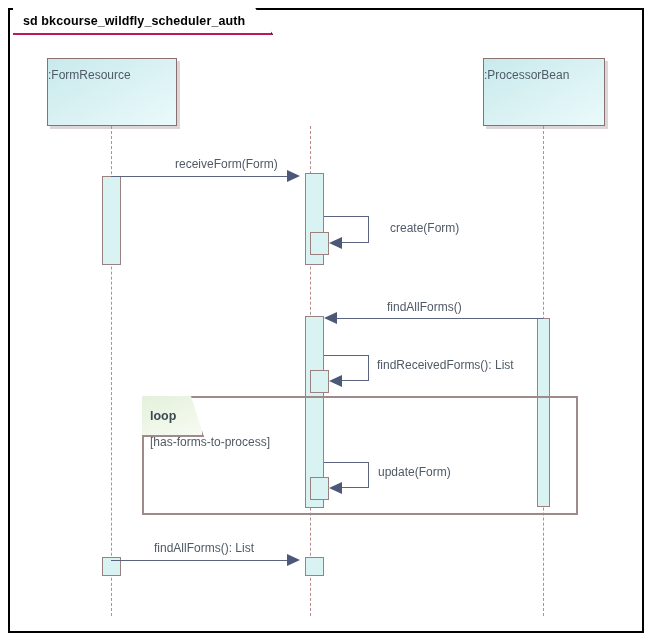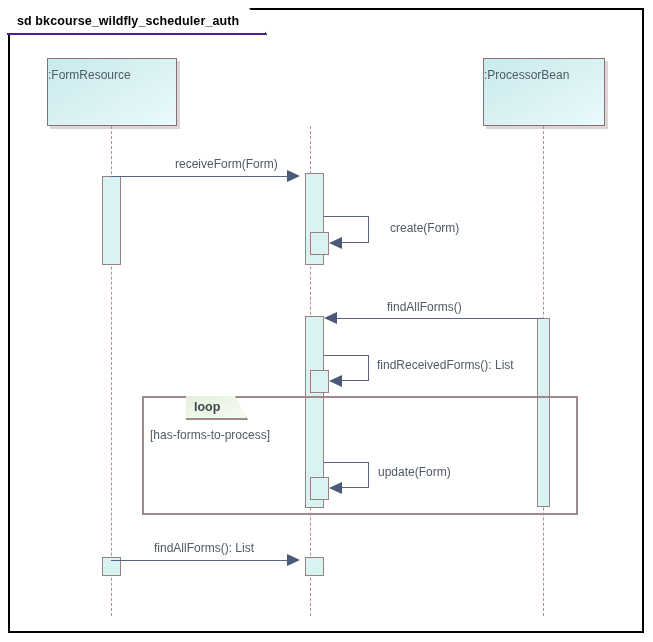--- a/index.html
+++ b/index.html
@@ -24,26 +24,26 @@
     top: 8px;
     width: 636px;
     height: 625px;
     border: 2px solid #000000;
     box-sizing: border-box;
     background: transparent;
   }
   
   .sd-tab {
     position: absolute;
-    left: 7px;
+    left: 13px;
     top: 8px;
     height: 27px;
     background: #ffffff;
     border-right: 2px solid #000000;
-    border-bottom: 2px solid #4c1d95;
+    border-bottom: 2px solid #be185d;
     box-sizing: border-box;
     -webkit-clip-path: polygon(0 0, calc(100% - 18px) 0, 100% 100%, 0 100%);
     clip-path: polygon(0 0, calc(100% - 18px) 0, 100% 100%, 0 100%);
     padding: 0 26px 0 10px;
     display: flex;
     align-items: center;
     white-space: nowrap;
     justify-content: center;
   }
   .sd-tab-label {
@@ -135,20 +135,21 @@
   .fragment-tab-label {
     font-size: 12.5px;
     font-weight: bold;
     color: #3b4a52;
   }
   .fragment-guard {
     position: absolute;
     font-size: 12px;
     color: #4f5a66;
     white-space: nowrap;
+    margin-top: 7px;
   }
 </style>
 </head>
 <body>
 
 <div id="canvas">
 
   <div class="frame-border"></div>
 
   <div class="sd-tab">
@@ -198,21 +199,21 @@
   <div class="arrow-left" style="left:324px; top:312px;"></div>
   <div class="msg-label" style="left:387px; top:300px;">findAllForms()</div>
 
   <div class="msg-line" style="left:324px; top:355px; width:45px;"></div>
   <div class="msg-vline" style="left:368px; top:355px; height:26px;"></div>
   <div class="msg-line" style="left:341px; top:380px; width:28px;"></div>
   <div class="arrow-left" style="left:329px; top:375px;"></div>
   <div class="msg-label" style="left:377px; top:358px;">findReceivedForms(): List</div>
 
   <div class="fragment" style="left:142px; top:396px; width:436px; height:119px;"></div>
-  <div class="fragment-tab" style="left:142px; top:396px; width:62px; height:24px;margin-left:44px;">
+  <div class="fragment-tab" style="left:142px; top:396px; width:62px; height:41px;">
     <span class="fragment-tab-label">loop</span>
   </div>
   <div class="fragment-guard" style="left:150px; top:428px;">[has-forms-to-process]</div>
 
   <div class="msg-line" style="left:324px; top:462px; width:45px;"></div>
   <div class="msg-vline" style="left:368px; top:462px; height:26px;"></div>
   <div class="msg-line" style="left:341px; top:487px; width:28px;"></div>
   <div class="arrow-left" style="left:329px; top:482px;"></div>
   <div class="msg-label" style="left:378px; top:465px;">update(Form)</div>
 

